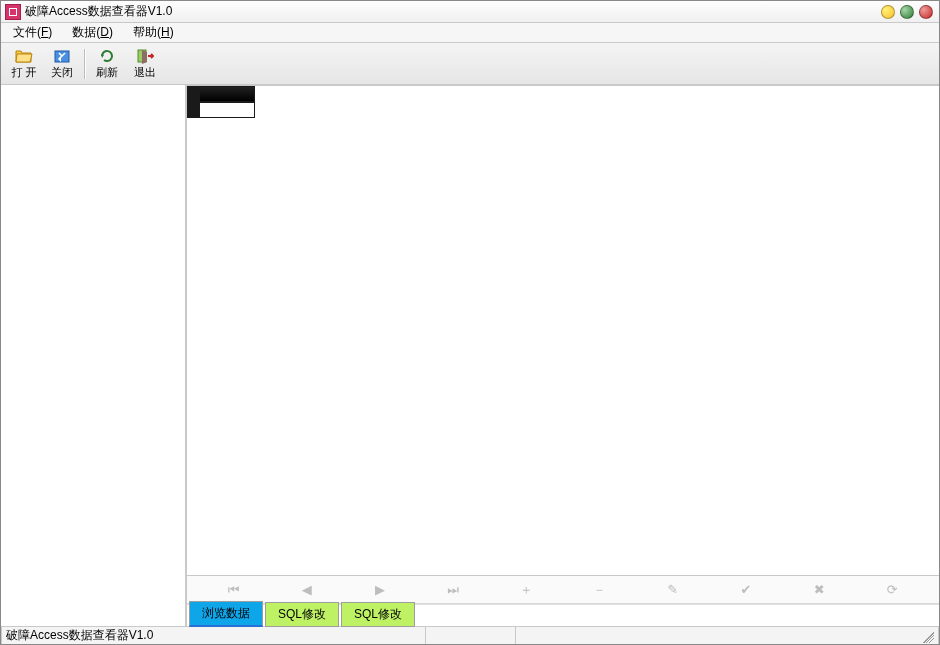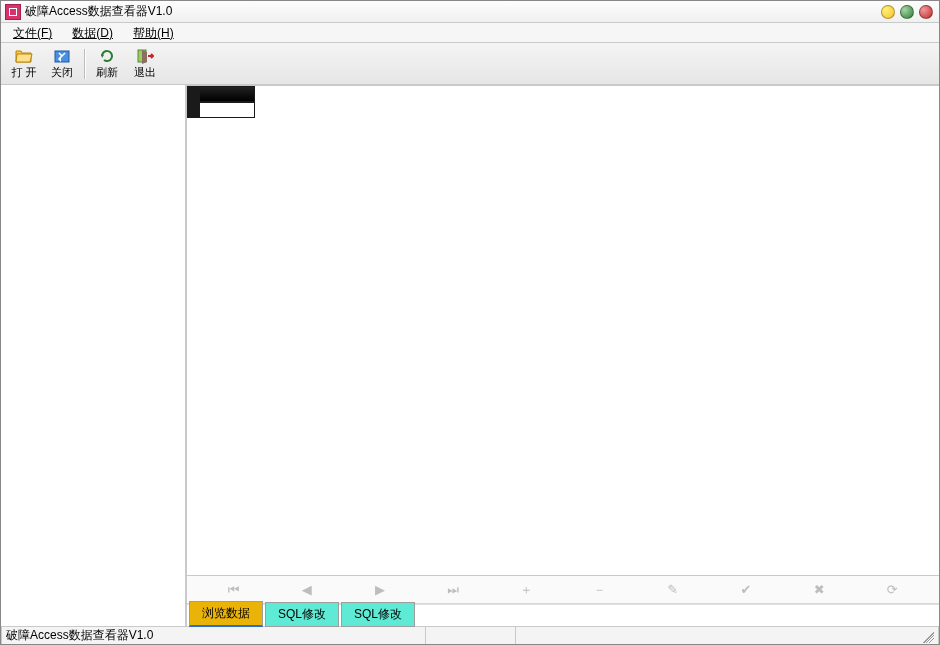--- a/index.html
+++ b/index.html
@@ -46,22 +46,22 @@
 .circle.min { background: radial-gradient(circle at 30% 30%, #fff176, #fbc02d); }
 .circle.max { background: radial-gradient(circle at 30% 30%, #a5d6a7, #2e7d32); }
 .circle.close { background: radial-gradient(circle at 30% 30%, #ef9a9a, #c62828); }
 
 
 .menubar {
   height: 20px;
   background: #f6f6f6;
   border-bottom: 1px solid #c9c9c9;
   display: flex;
+  align-items: center;
   padding-left: 6px;
-  text-decoration: underline;
 }
 .menubar .menu-item {
   padding: 2px 14px 2px 6px;
   cursor: default;
 }
 .menubar .mn-key { text-decoration: underline; }
 
 
 .toolbar {
   height: 42px;
@@ -152,28 +152,28 @@
   background: #fff;
   display: flex;
   align-items: flex-end;
   padding-left: 2px;
   border-top: 1px solid #e0e0e0;
 }
 .btab {
   padding: 3px 12px;
   border: 1px solid #9e9e9e;
   border-top: 1px solid #9e9e9e;
-  background: #5eead4;
+  background: #bef264;
   margin-right: 2px;
   font-size: 12px;
   position: relative;
   top: 1px;
 }
 .btab.active {
-  background: #eab308;
+  background: #0ea5e9;
   border-bottom: 2px solid #2a6fd6;
 }
 
 
 .statusbar {
   height: 18px;
   background: #f4f4f4;
   border-top: 1px solid #c9c9c9;
   display: flex;
   align-items: center;

